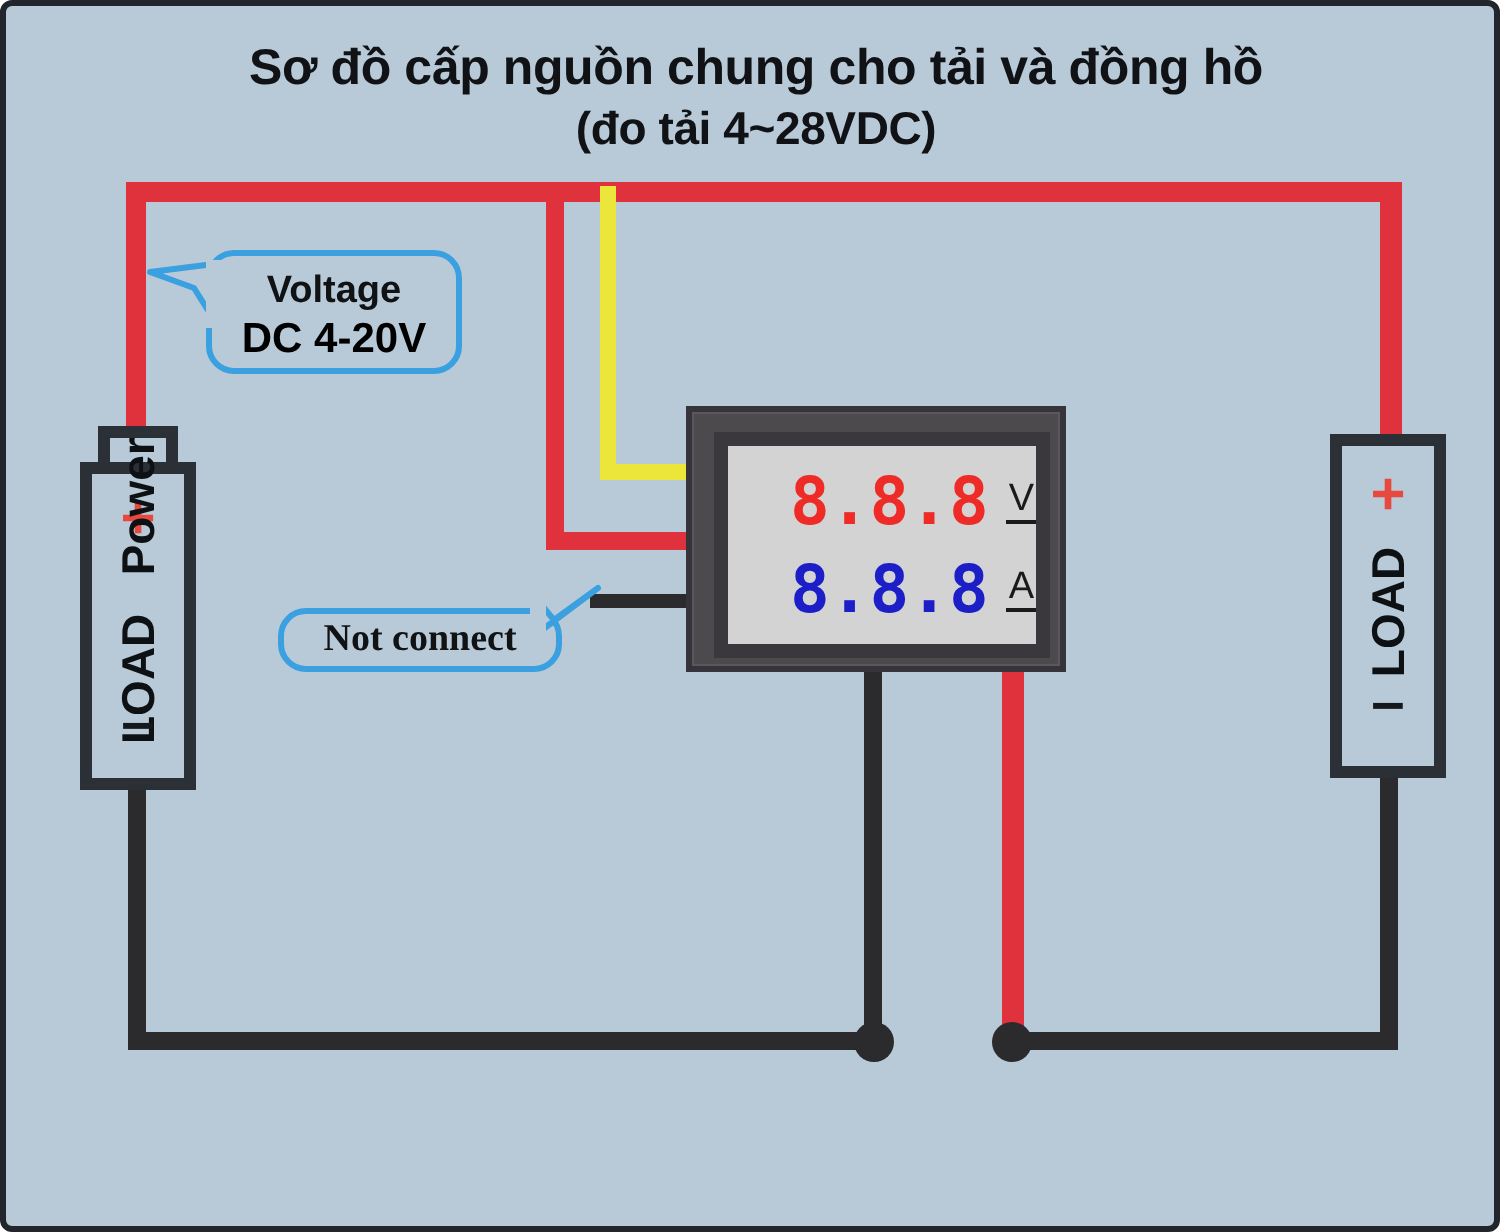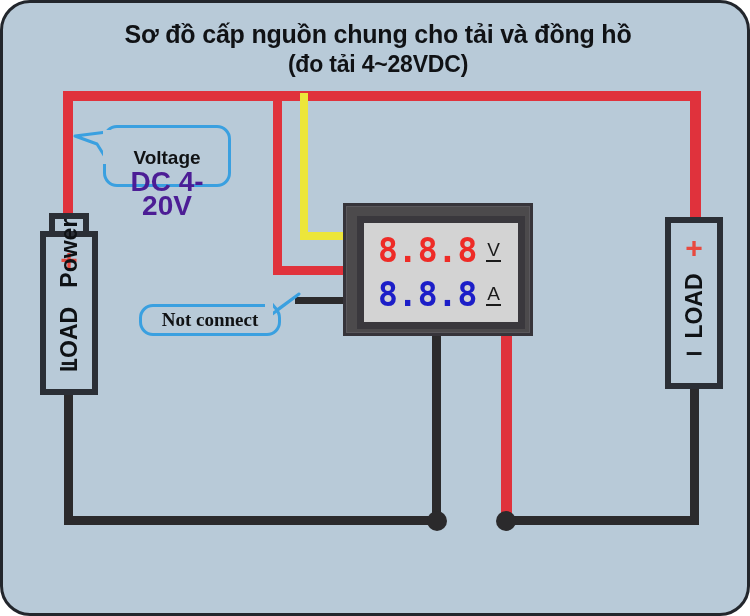--- a/index.html
+++ b/index.html
@@ -6,21 +6,21 @@
     margin: 0;
     padding: 0;
     background: #ffffff;
   }
   #canvas {
     position: relative;
     width: 750px;
     height: 616px;
     background: #b8cad8;
     border: 3px solid #22262c;
-    border-radius: 30px;
+    border-radius: 6px;
     box-sizing: border-box;
     overflow: hidden;
     font-family: "Liberation Sans", sans-serif;
   }
 
   
   #title-block {
     position: absolute;
     left: 0;
     top: 16px;
@@ -119,21 +119,21 @@
     height: 99px;
     background: #d3d3d3;
     box-sizing: border-box;
     display: flex;
     flex-direction: column;
     justify-content: center;
   }
   .digit-row {
     display: flex;
     align-items: center;
-    justify-content: flex-start;
+    justify-content: flex-end;
     padding-left: 14px;
     height: 44px;
   }
   .digits {
     font-family: "DejaVu Sans Mono", monospace;
     font-weight: bold;
     font-size: 33px;
     letter-spacing: 0px;
     line-height: 1;
   }
@@ -158,27 +158,27 @@
     border-radius: 14px;
     text-align: center;
     color: #101214;
     font-weight: bold;
   }
   #callout-voltage {
     left: 100px;
     top: 122px;
     width: 128px;
     height: 62px;
-    padding-top: 18px;
+    padding-top: 6px;
     font-size: 19px;
     line-height: 24px;
   }
   #callout-voltage .val {
-    color: #4c1d95;
-    font-size: 28px;
+    color: #000000;
+    font-size: 21px;
   }
   #callout-notconnect {
     left: 136px;
     top: 301px;
     width: 142px;
     height: 32px;
     font-size: 19px;
     line-height: 26px;
     font-family: Liberation Serif, serif;
   }

